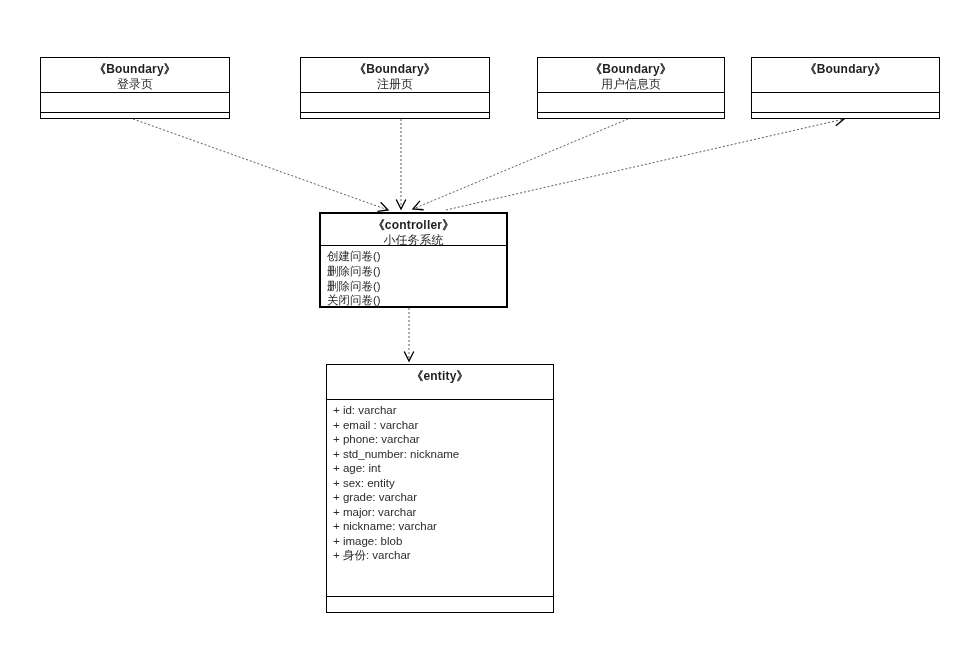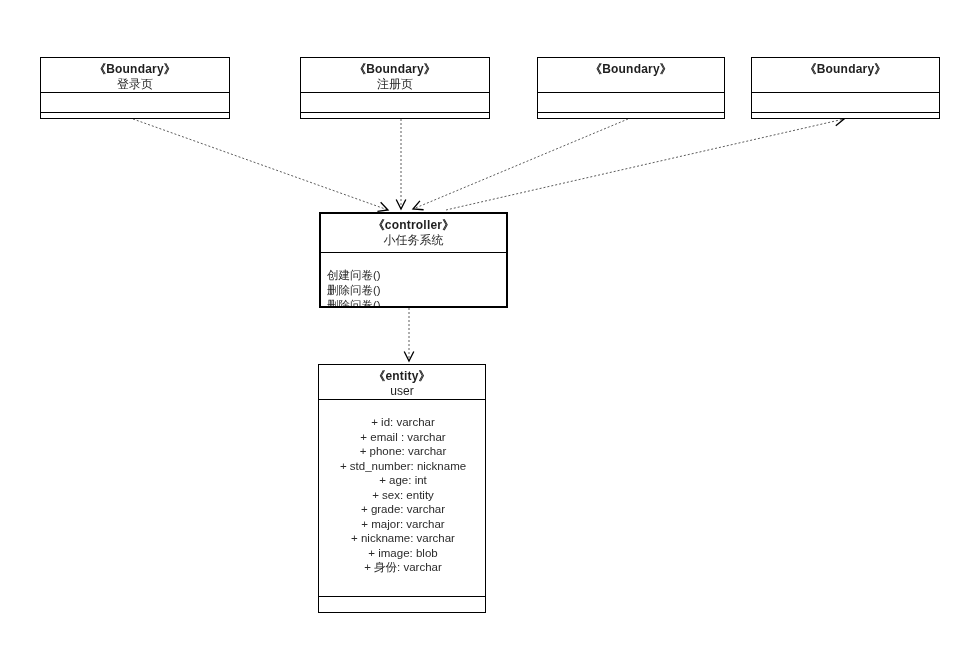--- a/index.html
+++ b/index.html
@@ -13,41 +13,41 @@
   #wires{position:absolute;left:0;top:0;pointer-events:none;}
   .umlbox{
     position:absolute;
     box-sizing:border-box;
     background:#ffffff;
     border:1px solid #000000;
     display:flex;
     flex-direction:column;
     color:#1f1f1f;
   }
-  .umlbox.thick{border-width:2px;gap:7px;}
+  .umlbox.thick{border-width:2px;}
   .cmp{box-sizing:border-box;}
   .cmp + .cmp{border-top:1px solid #000000;}
   .titlecmp{
     text-align:center;
     padding-top:4px;
     font-size:12px;
     line-height:15px;
   }
   .stereo{font-weight:bold;letter-spacing:0.2px;}
   .namelinecn{color:#2b2b2b;}
   .memberlist{
-    padding:15px 4px 0 6px;
+    padding:3px 4px 0 6px;
     font-size:11.5px;
     line-height:14.8px;
     color:#2b2b2b;
     text-align:left;
     flex:1 1 auto;
     overflow:hidden;
   }
-  .attrlist{line-height:14.5px;text-align:center;}
+  .attrlist{line-height:14.5px;}
   .grow{flex:1 1 auto;}
   
   .b-title{height:34px;}
   .b-mid{height:20px;}
   .b-bottom{flex:1 1 auto;}
   .c-title{height:31px;}
   .e-title{height:34px;}
   .e-attrs{height:181px;}
 </style>
 </head>
@@ -84,20 +84,21 @@
       <div class="stereo">《Boundary》</div>
       <div class="namelinecn">注册页</div>
     </div>
     <div class="cmp b-mid"></div>
     <div class="cmp b-bottom"></div>
   </div>
 
   <div class="umlbox" style="left:537px;top:57px;width:188px;height:62px;">
     <div class="cmp titlecmp b-title">
       <div class="stereo">《Boundary》</div>
+      <div class="namelinecn">用户信息页</div>
     </div>
     <div class="cmp b-mid"></div>
     <div class="cmp b-bottom"></div>
   </div>
 
   <div class="umlbox" style="left:751px;top:57px;width:189px;height:62px;">
     <div class="cmp titlecmp b-title">
       <div class="stereo">《Boundary》</div>
     </div>
     <div class="cmp b-mid"></div>
@@ -110,24 +111,23 @@
       <div class="namelinecn">小任务系统</div>
     </div>
     <div class="cmp memberlist">
       <div>创建问卷()</div>
       <div>删除问卷()</div>
       <div>删除问卷()</div>
       <div>关闭问卷()</div>
     </div>
   </div>
 
-  <div class="umlbox" style="left:318px;top:364px;width:168px;height:249px;">
+  <div class="umlbox" style="left:326px;top:364px;width:228px;height:249px;">
     <div class="cmp titlecmp e-title">
       <div class="stereo">《entity》</div>
-      <div>user</div>
     </div>
     <div class="cmp memberlist attrlist e-attrs">
       <div>+ id: varchar</div>
       <div>+ email : varchar</div>
       <div>+ phone: varchar</div>
       <div>+ std_number: nickname</div>
       <div>+ age: int</div>
       <div>+ sex: entity</div>
       <div>+ grade: varchar</div>
       <div>+ major: varchar</div>

